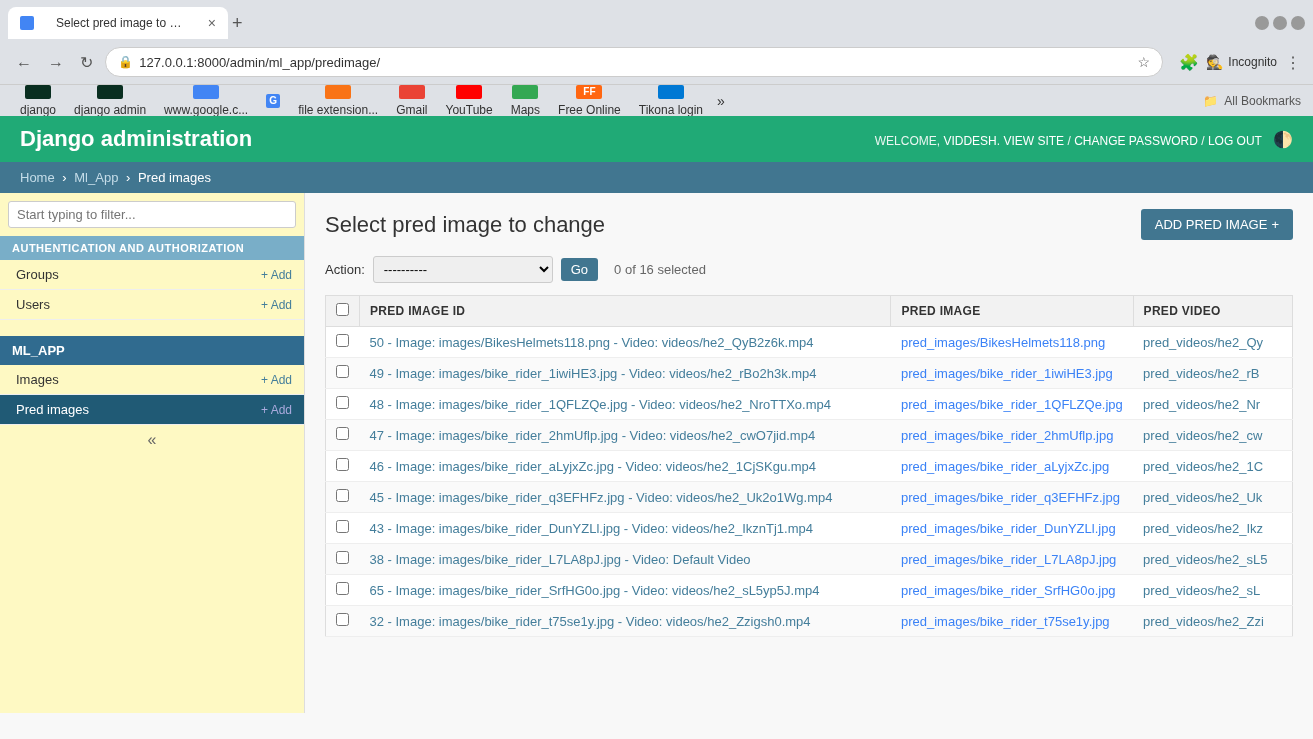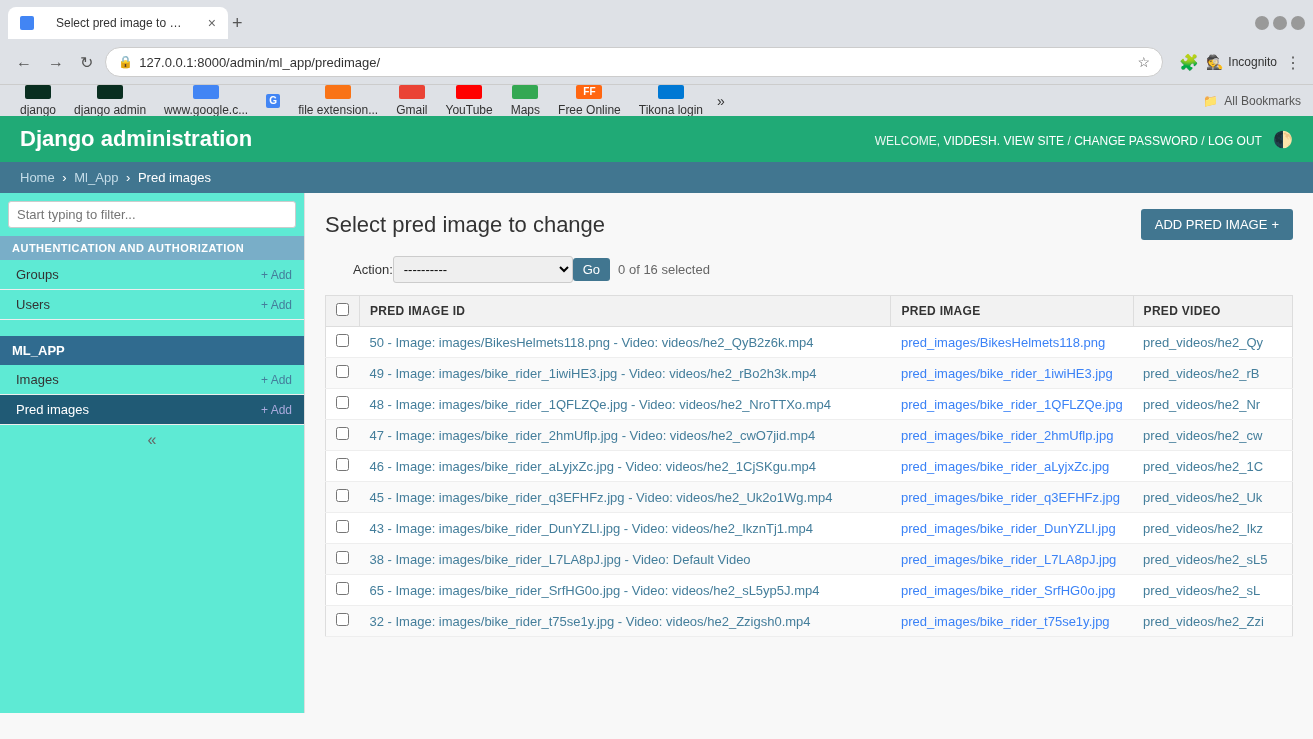--- a/index.html
+++ b/index.html
@@ -55,42 +55,42 @@
     
     .breadcrumb-bar { background: #417690; padding: 8px 20px; font-size: 13px; }
     .breadcrumb-bar a { color: #c4dce8; text-decoration: none; }
     .breadcrumb-bar span { color: #fff; }
     .breadcrumb-sep { color: #c4dce8; margin: 0 4px; }
 
     
     .content-layout { display: flex; min-height: 520px; }
 
     
-    .sidebar { width: 305px; background: #5eead4; border-right: 1px solid #ddd; flex-shrink: 0; }
+    .sidebar { width: 305px; background: #fef9c3; border-right: 1px solid #ddd; flex-shrink: 0; }
     .sidebar-filter { padding: 8px; }
     .sidebar-filter input { width: 100%; padding: 5px 8px; border: 1px solid #ccc; border-radius: 3px; font-size: 13px; }
     .sidebar-section-header { background: #79aec8; color: #fff; font-size: 11px; font-weight: bold; padding: 6px 12px; text-transform: uppercase; letter-spacing: 0.5px; }
     .sidebar-item { display: flex; align-items: center; justify-content: space-between; padding: 7px 12px 7px 16px; border-bottom: 1px solid #eee; cursor: pointer; }
     .sidebar-item-label { font-size: 13px; color: #333; }
     .sidebar-add { color: #447e9b; font-size: 12px; text-decoration: none; display: flex; align-items: center; gap: 2px; }
     .sidebar-app-header { background: #306b8f; color: #fff; font-size: 13px; font-weight: bold; padding: 7px 12px; text-transform: uppercase; }
     .sidebar-item.active { background: #205a75; }
     .sidebar-item.active .sidebar-item-label { color: #fff; }
     .sidebar-item.active .sidebar-add { color: #aad; }
     .sidebar-spacer { height: 16px; }
     .sidebar-collapse { padding: 6px 4px; cursor: pointer; color: #666; font-size: 16px; text-align: center; }
 
     
     .main-content { flex: 1; padding: 16px 20px; background: #f8f8f8; overflow-x: hidden; }
     .main-header { display: flex; align-items: center; justify-content: space-between; margin-bottom: 16px; }
     .page-title { font-size: 22px; color: #333; font-weight: normal; }
     .add-btn { background: #417690; color: #fff; border: none; padding: 8px 14px; border-radius: 3px; cursor: pointer; font-size: 13px; display: flex; align-items: center; gap: 4px; }
 
     
-    .action-bar { display: flex; align-items: center; margin-bottom: 12px; margin-left: 28px; }
+    .action-bar { display: flex; align-items: center; gap: 8px; margin-bottom: 12px; }
     .action-label { font-size: 13px; color: #333; }
     .action-select { padding: 4px 6px; border: 1px solid #ccc; border-radius: 3px; font-size: 13px; min-width: 180px; }
     .go-btn { background: #417690; color: #fff; border: none; padding: 4px 10px; border-radius: 3px; cursor: pointer; font-size: 13px; }
     .selected-count { font-size: 13px; color: #666; margin-left: 8px; }
 
     
     .data-table { width: 100%; border-collapse: collapse; background: #fff; border: 1px solid #ddd; }
     .data-table th { background: #f2f2f2; border: 1px solid #ddd; padding: 7px 10px; text-align: left; font-size: 12px; font-weight: bold; color: #333; text-transform: uppercase; letter-spacing: 0.3px; }
     .data-table th.checkbox-col { width: 30px; }
     .data-table td { border-bottom: 1px solid #eee; padding: 7px 10px; font-size: 13px; vertical-align: middle; }

